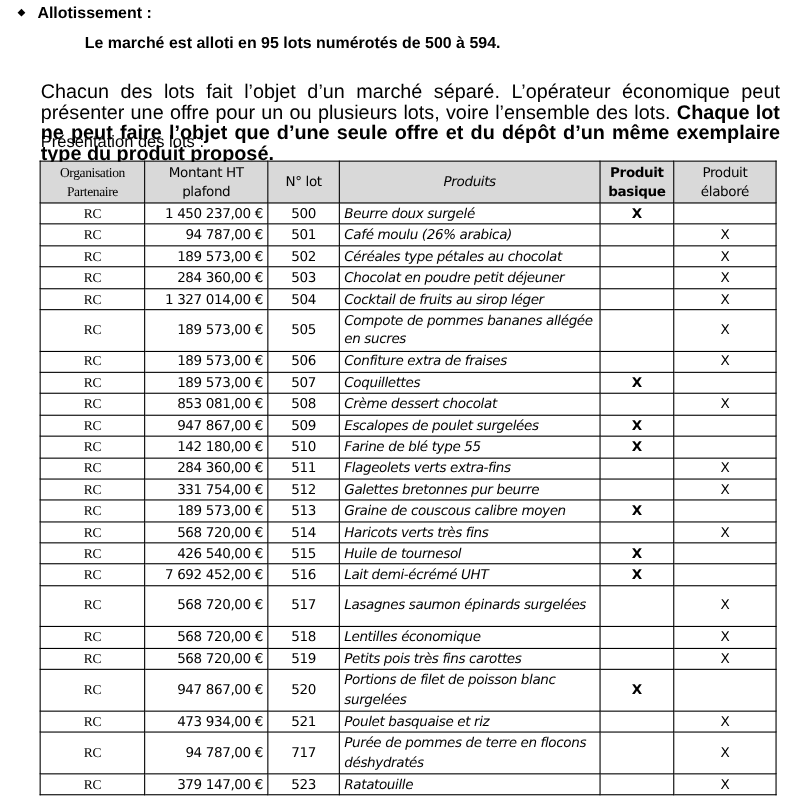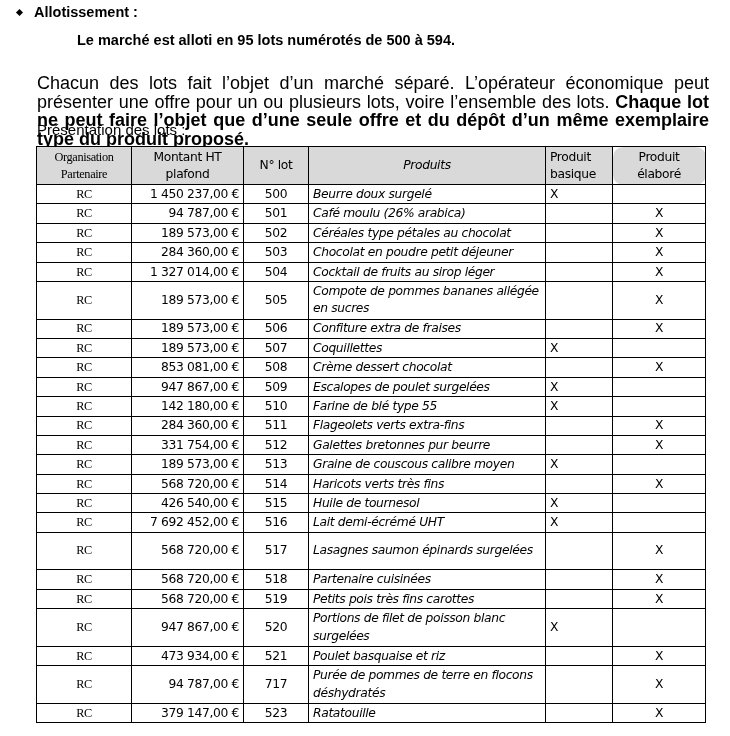--- a/index.html
+++ b/index.html
@@ -12,22 +12,22 @@
   .p3 { position:absolute; left:37px; top:121px; font-size:15px; }
   table { position:absolute; left:36px; top:146px; border-collapse:collapse; font-family:"DejaVu Sans", sans-serif; font-size:12.3px; letter-spacing:-0.35px; }
   td, th { border:1px solid #000; padding:0 4px; font-weight:normal; line-height:16.5px; }
   th { background:#d9d9d9; text-align:center; height:37px; line-height:17px; }
   td { height:18.4px; }
   tr.tall td { height:36.6px; line-height:17.5px; }
   .c-org { width:86px; text-align:center;font-family:Liberation Serif, serif; }
   .c-amt { width:103px; text-align:right; }
   .c-lot { width:56px; text-align:center; }
   .c-prod { width:228px; text-align:left;font-style:italic; }
-  .c-bas { width:58px; text-align:left; }
-  .c-ela { width:84px; text-align:center;border-radius:10px; }
+  .c-bas { width:58px; text-align:center;font-weight:bold; }
+  .c-ela { width:84px; text-align:center; }
 </style>
 </head>
 <body>
 
 <div class="bullet-line">
   <span class="bullet"></span><span>Allotissement :</span>
 </div>
 <div class="p1">Le marché est alloti en 95 lots numérotés de 500 à 594.</div>
 <div class="p2"><span>Chacun des lots fait l’objet d’un marché séparé. L’opérateur économique peut présenter une offre pour un ou plusieurs lots, voire l’ensemble des lots. </span><b>Chaque lot ne peut faire l’objet que d’une seule offre et du dépôt d’un même exemplaire type du produit proposé.</b></div>
 <div class="p3">Présentation des lots :</div>
@@ -185,21 +185,21 @@
         <td class="c-amt">568 720,00 €</td>
         <td class="c-lot">517</td>
         <td class="c-prod">Lasagnes saumon épinards surgelées</td>
         <td class="c-bas"></td>
         <td class="c-ela">X</td>
       </tr>
       <tr>
         <td class="c-org">RC</td>
         <td class="c-amt">568 720,00 €</td>
         <td class="c-lot">518</td>
-        <td class="c-prod">Partenaire cuisinées</td>
+        <td class="c-prod">Lentilles économique</td>
         <td class="c-bas"></td>
         <td class="c-ela">X</td>
       </tr>
       <tr>
         <td class="c-org">RC</td>
         <td class="c-amt">568 720,00 €</td>
         <td class="c-lot">519</td>
         <td class="c-prod">Petits pois très fins carottes</td>
         <td class="c-bas"></td>
         <td class="c-ela">X</td>

